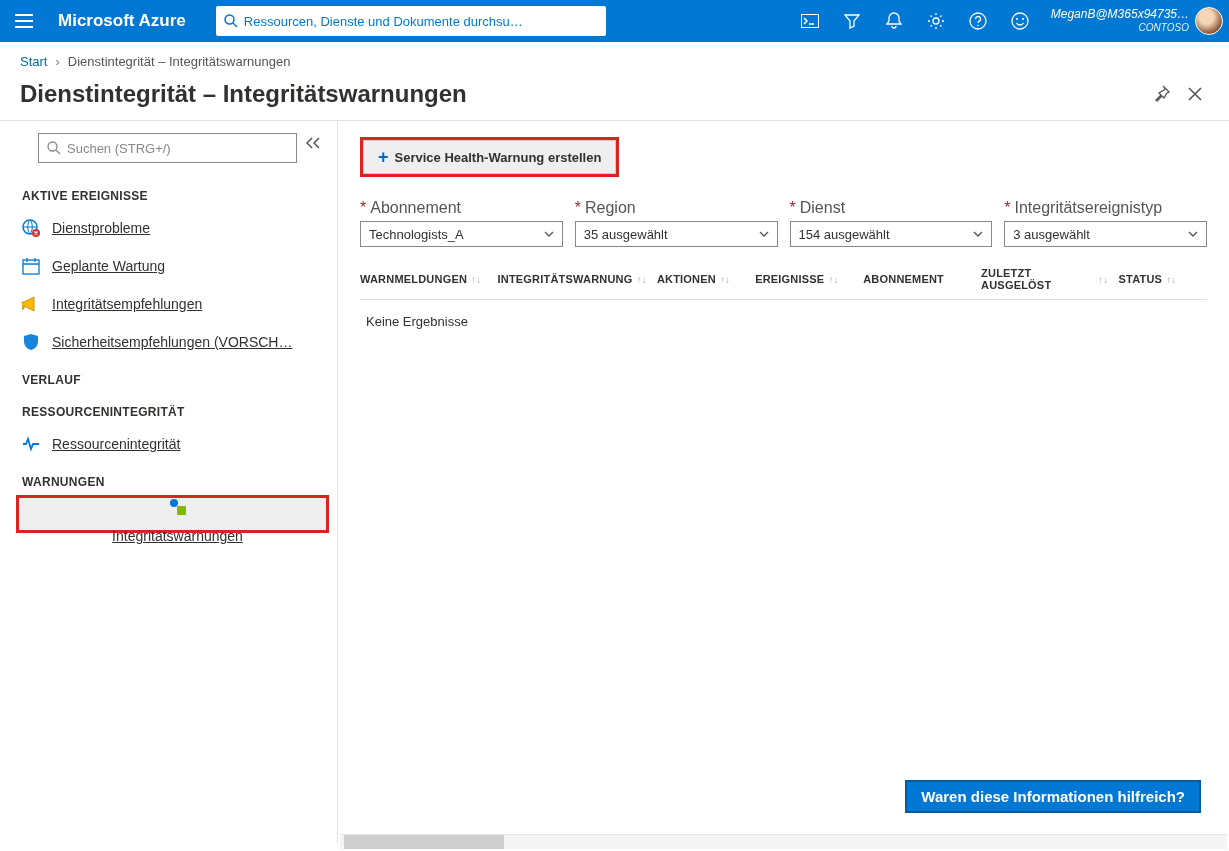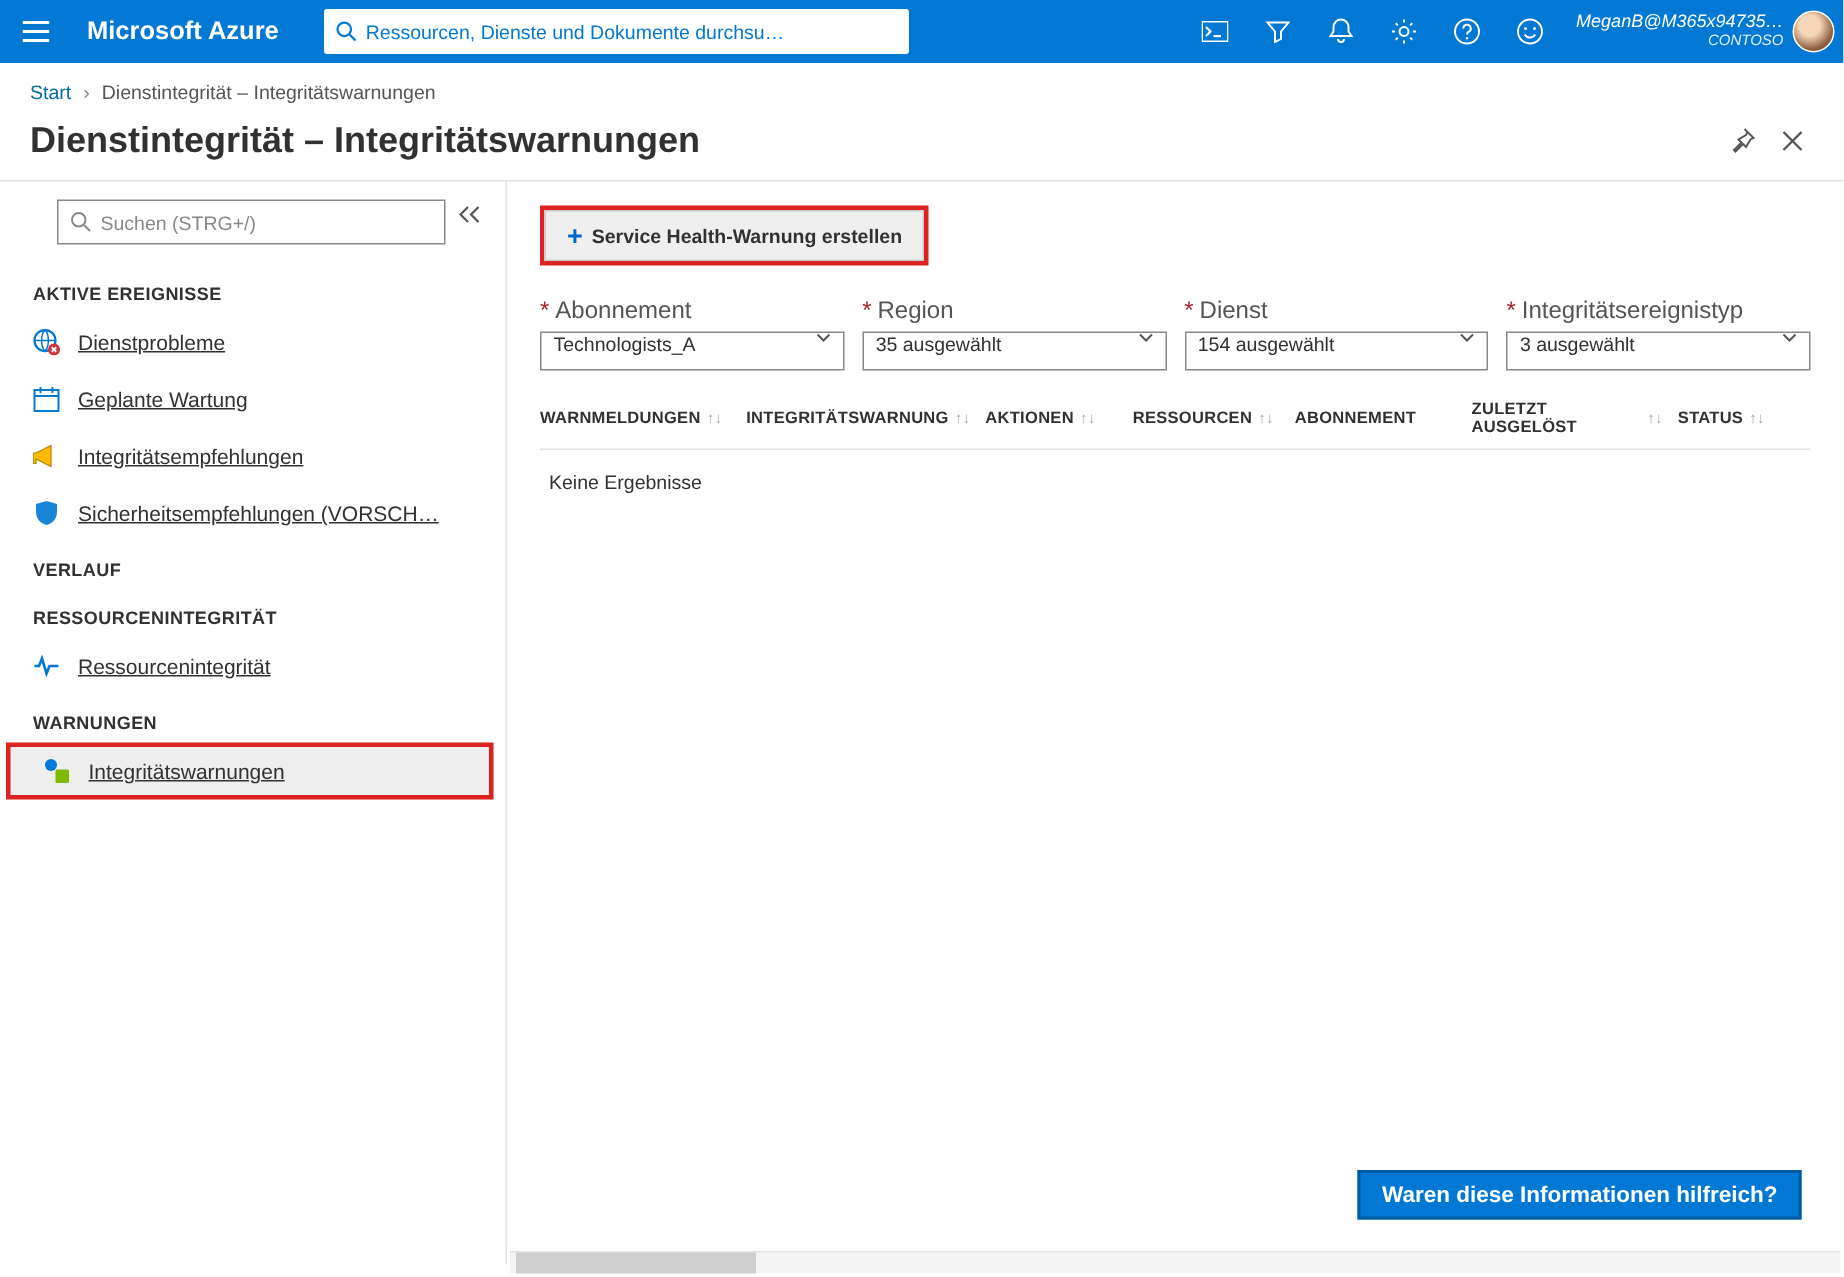--- a/index.html
+++ b/index.html
@@ -65,21 +65,21 @@
   .main { flex:1; position:relative; padding:16px 22px; overflow:hidden; }
   .create-btn {
     display:inline-flex; align-items:center; height:34px; background:#efefef; border:1px solid #ccc;
     padding:0 14px; font-size:13px; font-weight:600; color:#323130; cursor:pointer; gap:6px;
   }
   .create-btn .plus { color:#0066cc; font-size:18px; font-weight:700; }
   .filters { display:flex; gap:12px; margin-top:22px; }
   .filter { flex:1; min-width:0; }
   .flabel { font-size:16px; color:#555; margin-bottom:4px; }
   .flabel .req { color:#a4262c; margin-right:4px; }
-  .fsel { height:26px; border:1px solid #8a8886; display:flex; padding:0 8px; justify-content:space-between; cursor:pointer; background:#fff; font-size:13px; }
+  .fsel { height:26px; border:1px solid #8a8886; display:flex; align-items:center; padding:0 8px; justify-content:space-between; cursor:pointer; background:#fff; font-size:13px; }
   .fsel .chev { margin-left:6px; }
   .cols { display:flex; border-bottom:1px solid #e1e1e1; padding:12px 0 8px 0; margin-top:8px; }
   .col { font-size:11px; font-weight:700; letter-spacing:.2px; color:#323130; display:flex; align-items:center; gap:4px; padding-right:10px; }
   .sorticon { color:#aaa; font-size:10px; }
   .no-results { padding:14px 6px; color:#323130; font-size:13px; }
   .feedback {
     position:absolute; right:28px; bottom:30px; background:#0078d4; color:#fff;
     font-size:15px; font-weight:600; padding:6px 14px; border:2px solid #005ba1; cursor:pointer;
   }
   .scrollbar-h {
@@ -237,21 +237,21 @@
     <div class="side-item">
       <span class="sic">
           <svg width="18" height="18" viewBox="0 0 18 14">
             <path d="M1 7h3l2-5 3 10 2-5h6" fill="none" stroke="#0078d4" stroke-width="1.8"></path>
           </svg>
         </span>
       <span>Ressourcenintegrität</span>
     </div>
 
     <div class="side-heading">WARNUNGEN</div>
-    <div class="side-item selected hl-red" style="margin:0 8px 0 4px;">
+    <div class="side-item selected hl-red" style="margin:0 8px 0 16px;flex-direction:column;">
       <span class="sic">
           <svg width="18" height="18" viewBox="0 0 18 18">
             <circle cx="5" cy="5" r="4" fill="#0078d4"></circle>
             <rect x="8" y="8" width="9" height="9" rx="1" fill="#7fba00"></rect>
           </svg>
         </span>
       <span>Integritätswarnungen</span>
     </div>
   </div>
 
@@ -317,21 +317,21 @@
         </div>
       <div class="col" style="flex:1.4">
           <span>INTEGRITÄTSWARNUNG</span>
           <span class="sorticon">↑↓</span>
         </div>
       <div class="col" style="flex:0.9">
           <span>AKTIONEN</span>
           <span class="sorticon">↑↓</span>
         </div>
       <div class="col" style="flex:1">
-          <span>RESSOURCEN</span>
+          <span>EREIGNISSE</span>
           <span class="sorticon">↑↓</span>
         </div>
       <div class="col" style="flex:1.1">
           <span>ABONNEMENT</span>
         </div>
       <div class="col" style="flex:1.3">
           <span>ZULETZT AUSGELÖST</span>
           <span class="sorticon">↑↓</span>
         </div>
       <div class="col" style="flex:0.8">

